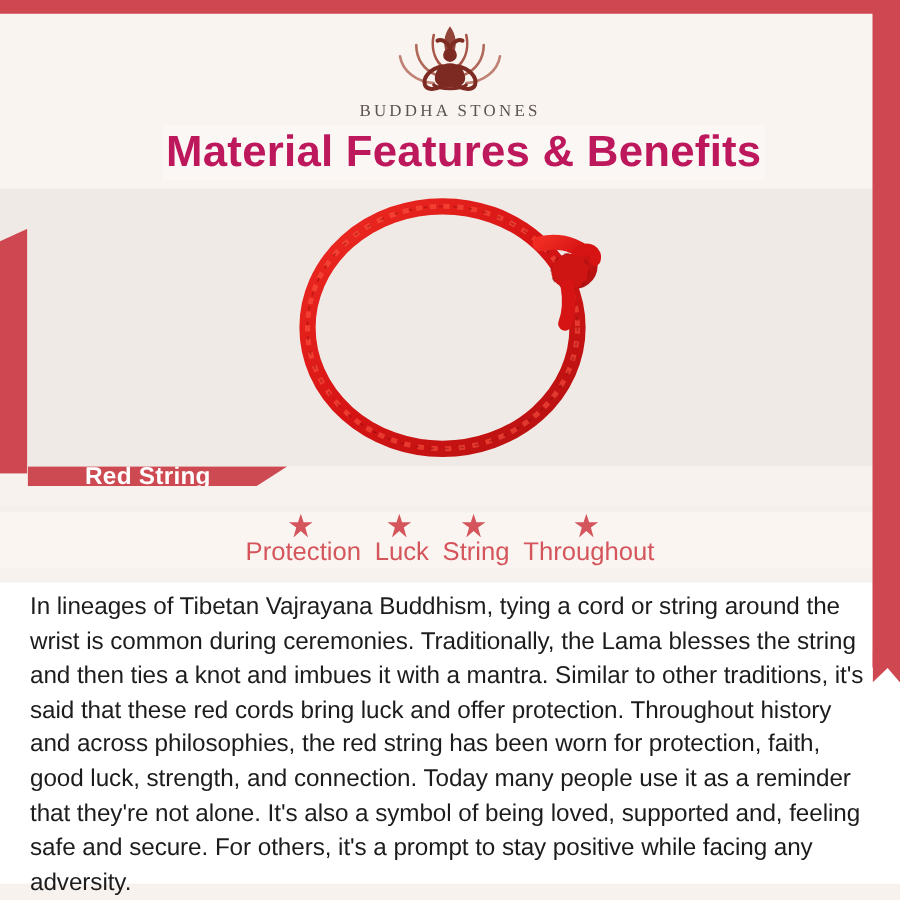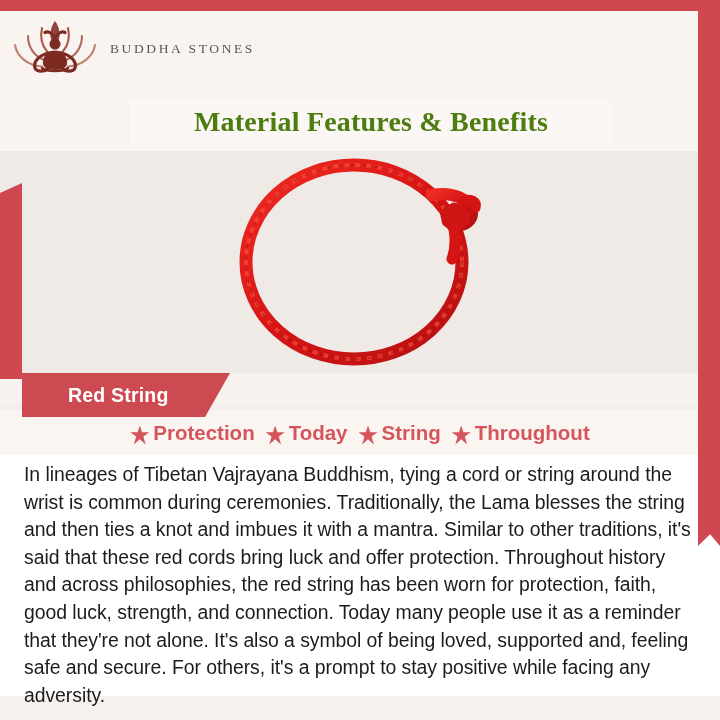--- a/index.html
+++ b/index.html
@@ -37,21 +37,21 @@
     clip-path: polygon(0 10px, 100% 0, 100% 100%, 0 100%);
   }
 
   
   .top-band {
     position:absolute; left:0; top:11px; width:720px; height:140px;
     background:#f9f4f0; z-index:1;
   }
   .logo-wrap {
     position:absolute; left:0; top:16px; width:720px;
-    display:flex; flex-direction:row; align-items:center;
+    display:flex; flex-direction:column; align-items:center;
     z-index:4;
   }
   .logo-mark { width:110px; height:62px; display:block; }
   .logo-text {
     margin-top:3px;
     font-family:"Liberation Serif", serif;
     font-size:13.5px;
     letter-spacing:2.6px;
     color:#5d5450;
     font-weight:400;
@@ -59,43 +59,42 @@
 
   
   .title-box {
     position:absolute; left:130px; top:100px;
     width:482px; height:44px;
     background:#fbf7f4;
     display:flex; align-items:center; justify-content:center;
     z-index:5;
   }
   .title-text {
-    font-size:28px;
+    font-size:35px;
     font-weight:bold;
-    color:#4d7c0f;
+    color:#be185d;
     letter-spacing:0.2px;
     white-space:nowrap;
-    font-family:Liberation Serif, serif;
   }
 
   
   .product-band {
     position:absolute; left:0; top:151px; width:720px; height:222px;
     background:#efeae6; z-index:1;
   }
   .bracelet-stage {
     position:absolute; left:0; top:151px; width:720px; height:222px;
     z-index:3; display:flex; align-items:center; justify-content:center;
   }
   .bracelet-svg { display:block; }
 
   
   .ribbon {
     position:absolute; left:22px; top:373px;
-    width:208px; height:44px;
+    width:208px; height:16px;
     background:#cd4a53;
     z-index:5;
     clip-path: polygon(0 0, 100% 0, 88% 100%, 0 100%);
     display:flex; align-items:center;
   }
   .ribbon-label {
     margin-left:46px;
     color:#ffffff;
     font-size:19.5px;
     font-weight:bold;
@@ -107,39 +106,40 @@
   }
 
   
   .benefits {
     position:absolute; left:0; top:410px; width:720px; height:45px;
     background:#faf5f1;
     display:flex; align-items:center; justify-content:center;
     z-index:4;
   }
   .benefit {
-    display:flex; align-items:flex-end;
+    display:flex; align-items:center;
     color:#d4555b;
     font-size:20.5px;
-    font-weight:bold;
+    font-weight:normal;
     white-space:nowrap;
+    flex-direction:column;
   }
   .benefit + .benefit { margin-left:11px; }
   .star {
     display:inline-block;
     width:19px; height:19px;
     background:#d4555b;
     margin-right:4px;
     clip-path: polygon(50% 0%, 61.8% 35.5%, 100% 35.5%, 69% 57.5%, 80.9% 100%, 50% 73%, 19.1% 100%, 31% 57.5%, 0% 35.5%, 38.2% 35.5%);
     flex:0 0 auto;
   }
 
   
   .copy {
-    position:absolute; left:0; top:455px; width:720px; height:241px;
+    position:absolute; left:0; top:466px; width:720px; height:241px;
     background:#ffffff; z-index:3;
   }
   .copy-inner {
     padding:6px 24px 0 24px;
   }
   .copy-text {
     font-size:19.4px;
     line-height:27.6px;
     color:#1c1c1c;
     text-align:left;
@@ -216,21 +216,21 @@
   </div>
   <div class="ribbon-under"></div>
 
   <div class="benefits">
     <span class="benefit">
       <span class="star"></span>
       <span>Protection</span>
     </span>
     <span class="benefit">
       <span class="star"></span>
-      <span>Today</span>
+      <span>Luck</span>
     </span>
     <span class="benefit">
       <span class="star"></span>
       <span>String</span>
     </span>
     <span class="benefit">
       <span class="star"></span>
       <span>Throughout</span>
     </span>
   </div>

